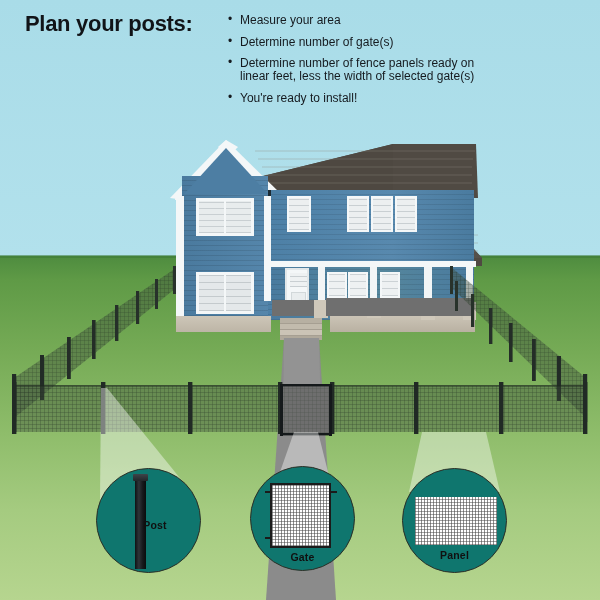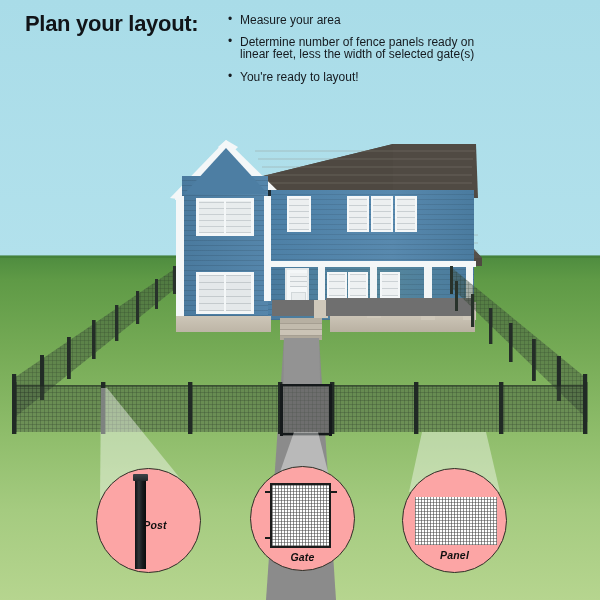--- a/index.html
+++ b/index.html
@@ -71,25 +71,24 @@
     color: #151a1f;
   }
 
   
   .house { position: absolute; left: 0; top: 0; width: 600px; height: 600px; }
 
   
   .callout {
     position: absolute;
     border-radius: 50%;
-    background: #fca5a5;
+    background: #0f766e;
     border: 1.4px solid #2c2f26;
     overflow: hidden;
     box-sizing: border-box;
-    font-style: italic;
   }
   .callout-label {
     position: absolute;
     width: 100%;
     text-align: center;
     font-size: 10.5px;
     font-weight: bold;
     color: #101010;
     letter-spacing: .2px;
   }
@@ -103,25 +102,26 @@
 </style>
 </head>
 <body>
 
 <div id="scene">
 
   <div class="sky"></div>
   <div class="ground"></div>
   <div class="horizon-line"></div>
 
-  <div class="title">Plan your layout:</div>
+  <div class="title">Plan your posts:</div>
   <div class="bullets">
     <div class="bullet">Measure your area</div>
+    <div class="bullet">Determine number of gate(s)</div>
     <div class="bullet" style="width:250px;margin-bottom:10px;">Determine number of fence panels ready on linear feet, less the width of selected gate(s)</div>
-    <div class="bullet">You're ready to layout!</div>
+    <div class="bullet">You're ready to install!</div>
   </div>
 
   <div class="house">
 
     <svg width="600" height="600" style="position:absolute;left:0;top:0;">
 
       <polygon points="247,180 393,144 476,144 476,197 247,197" fill="#4b463f"></polygon>
       <polygon points="393,144 476,144 476,197 393,197" fill="#524c45"></polygon>
       <polygon points="247,180 393,144 393,197 247,197" fill="#4e4841"></polygon>
 

